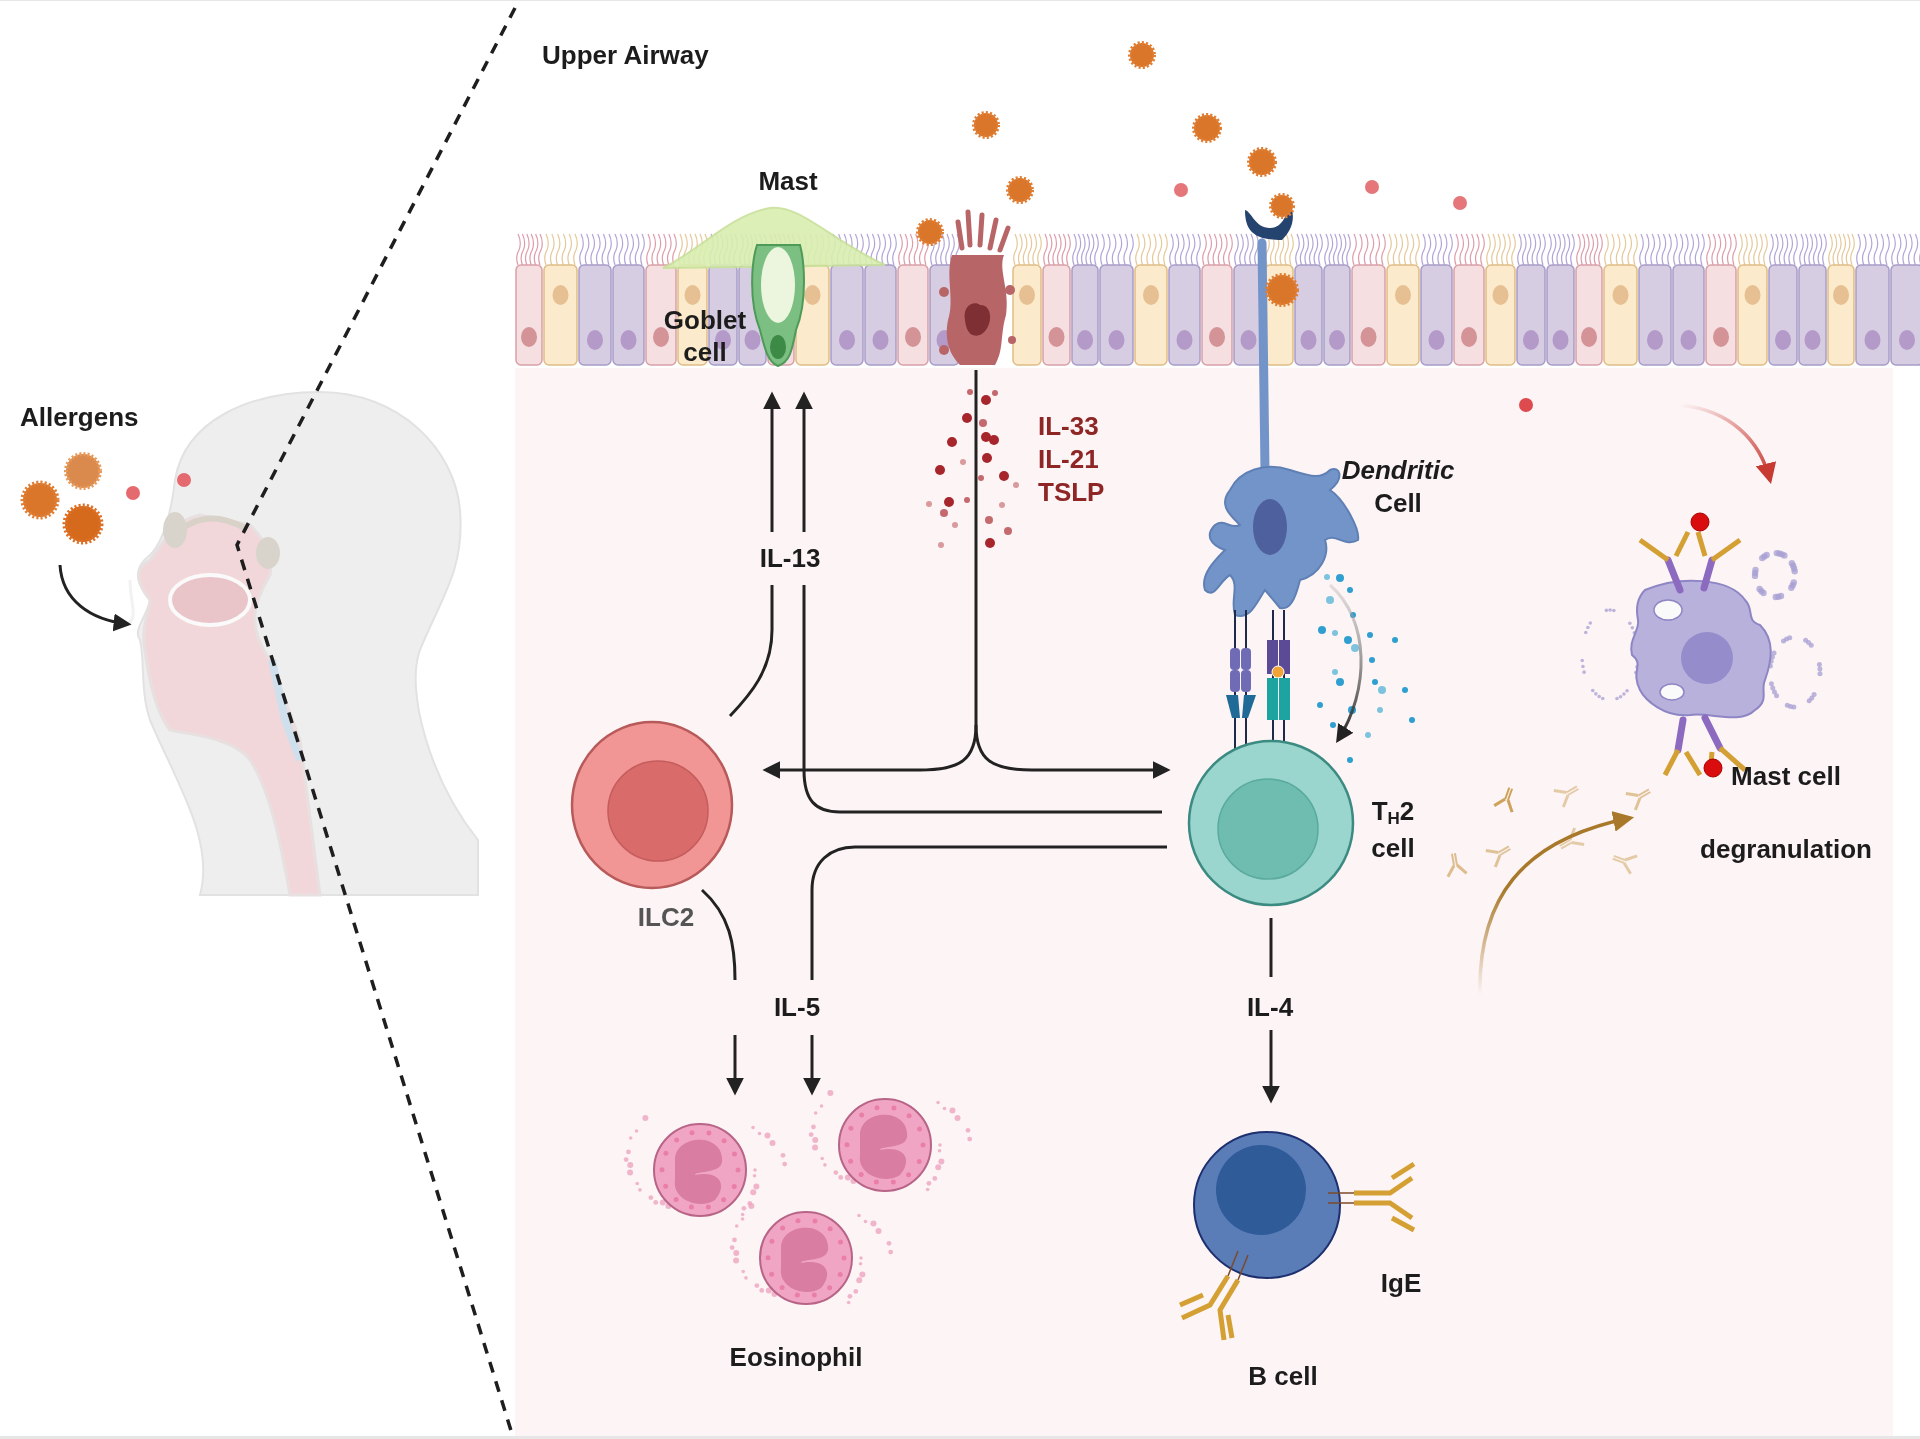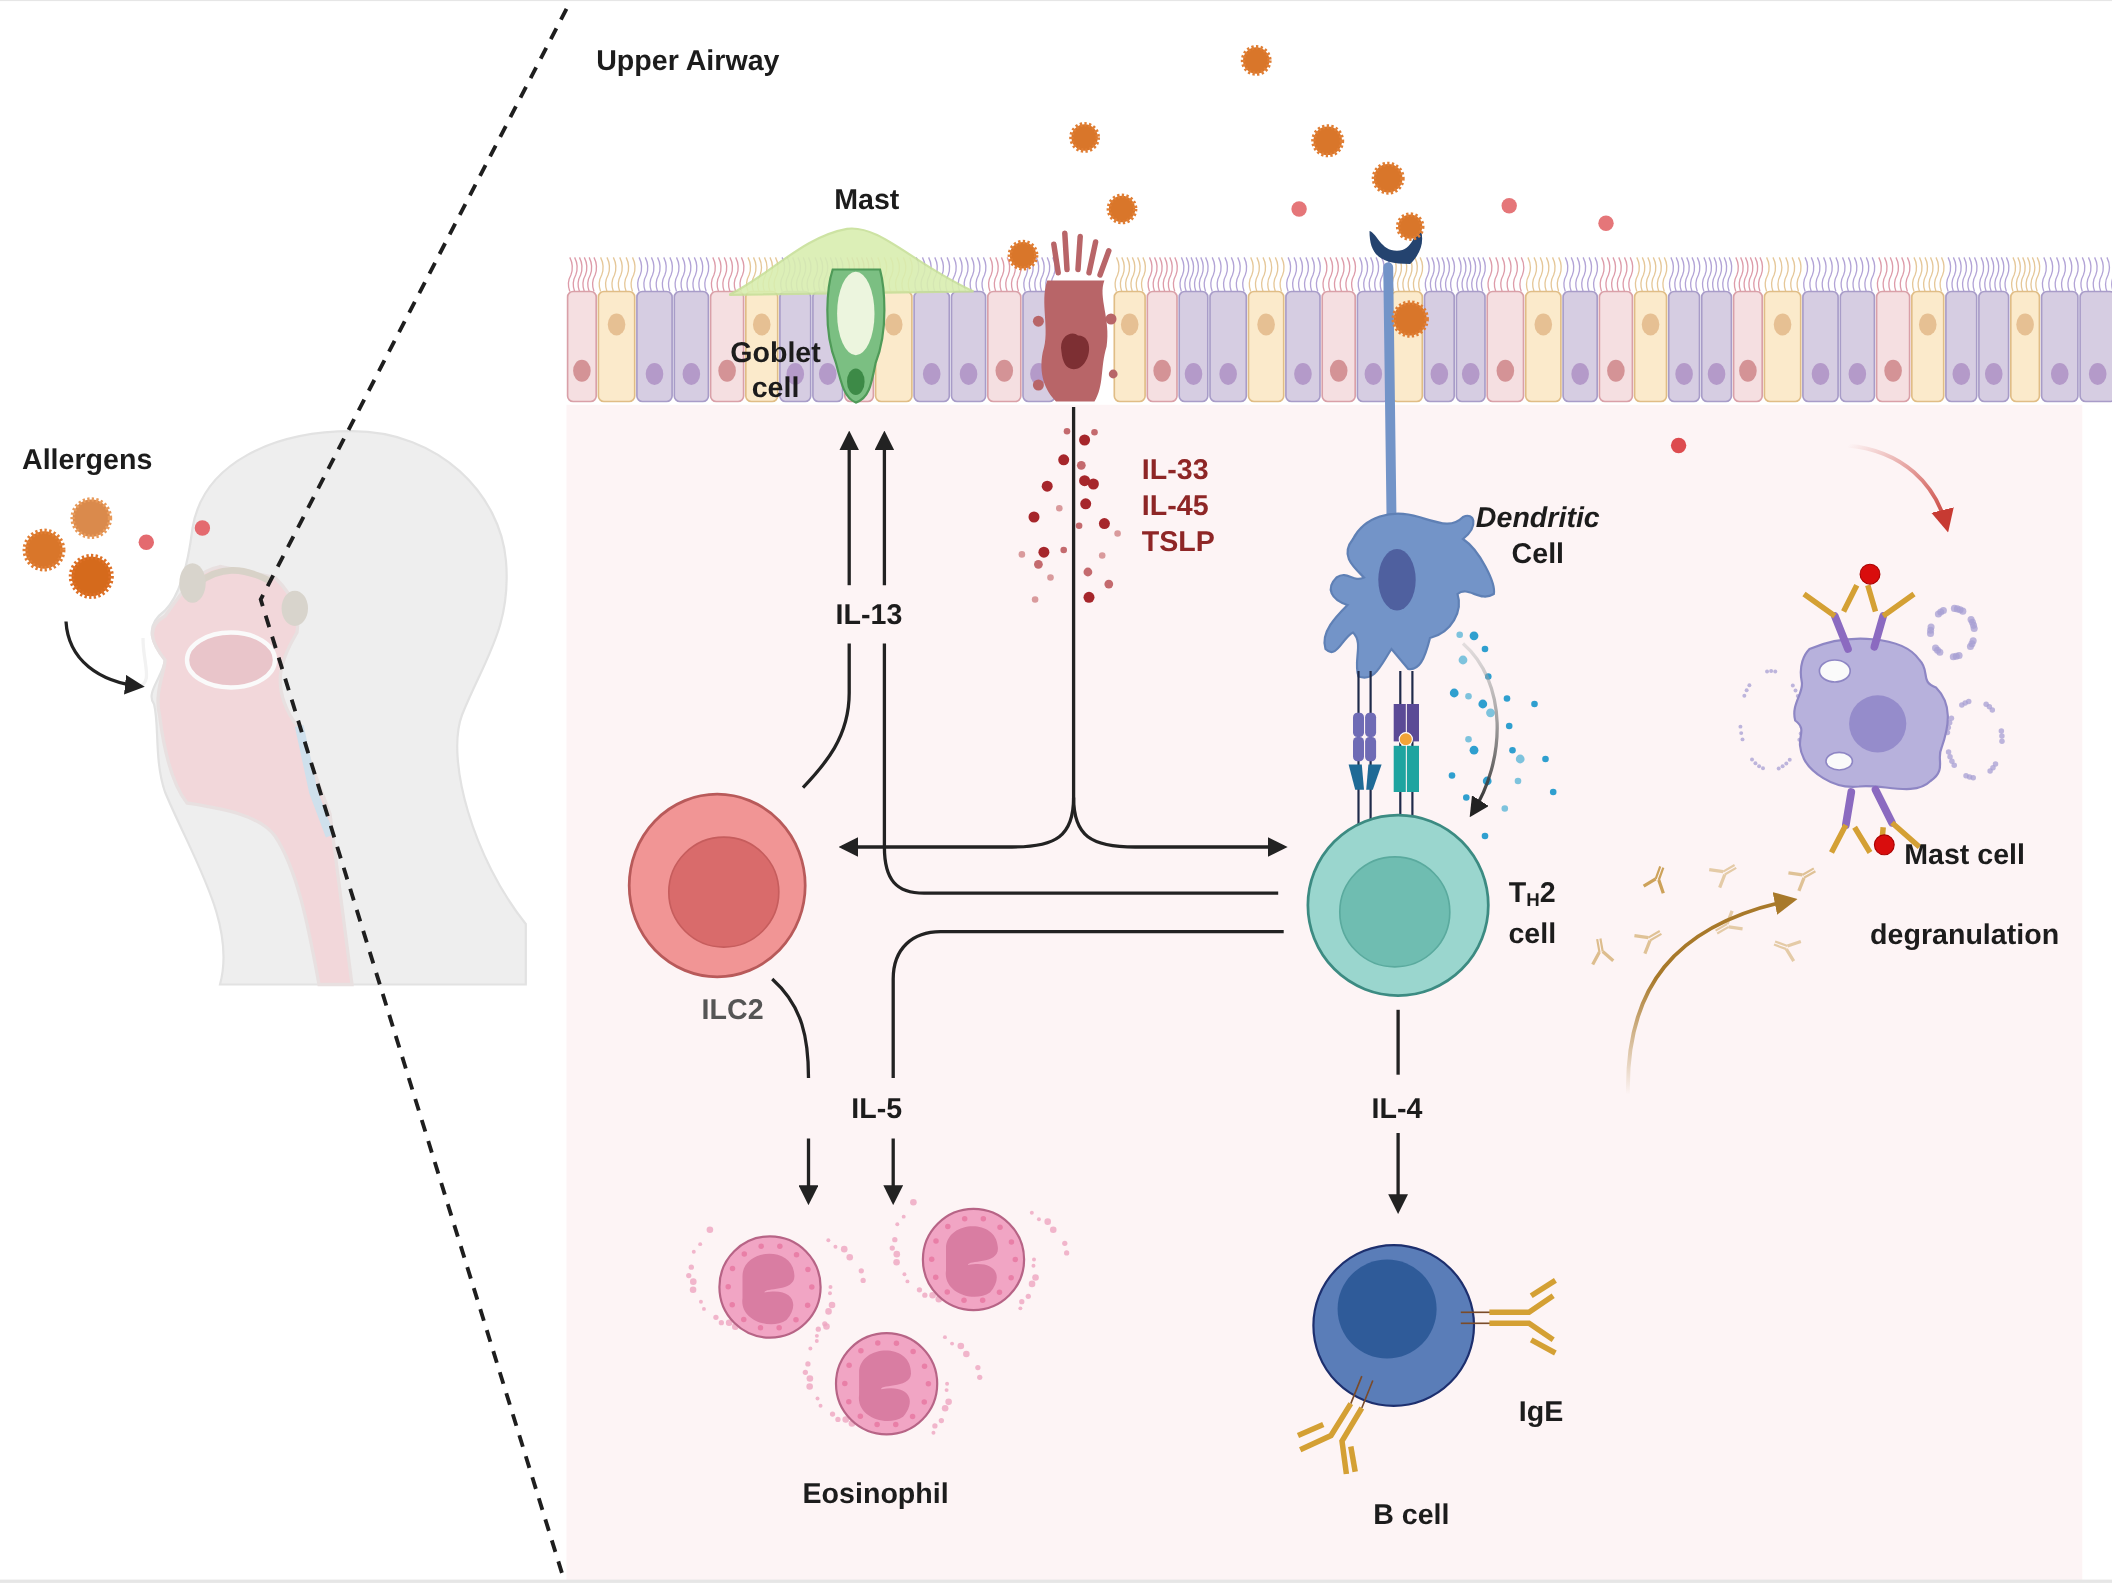--- a/index.html
+++ b/index.html
@@ -927,21 +927,21 @@
 </svg>
 
 
 <div class="lbl left" style="left:542px; top:55px;">Upper Airway</div>
 <div class="lbl left" style="left:20px; top:417px;text-align:center;">Allergens</div>
 <div class="lbl" style="left:788px; top:181px;">Mast</div>
 <div class="lbl" style="left:705px; top:320px;">Goblet</div>
 <div class="lbl" style="left:705px; top:352px;">cell</div>
 
 <div class="lbl dark" style="left:1038px; top:426px;">IL-33</div>
-<div class="lbl dark" style="left:1038px; top:459px;">IL-45</div>
+<div class="lbl dark" style="left:1038px; top:459px;">IL-21</div>
 <div class="lbl dark" style="left:1038px; top:492px;">TSLP</div>
 
 <div class="lbl" style="left:1398px; top:470px;font-style:italic;">Dendritic</div>
 <div class="lbl" style="left:1398px; top:503px;">Cell</div>
 
 <div class="lbl" style="left:790px; top:558px;">IL-13</div>
 <div class="lbl grey" style="left:666px; top:917px;">ILC2</div>
 
 <div class="lbl" style="left:1393px; top:815px;">
   <span>T</span><span class="sub">H</span><span>2</span>

